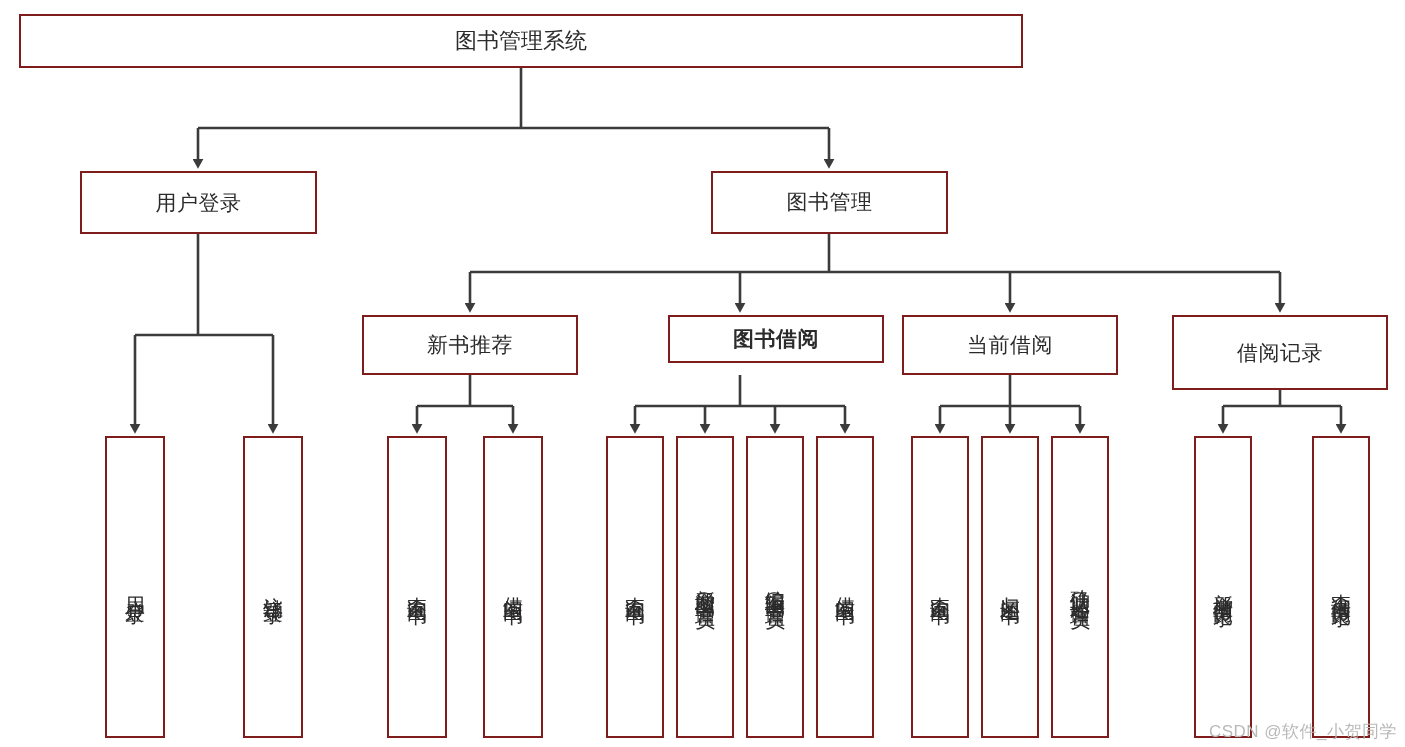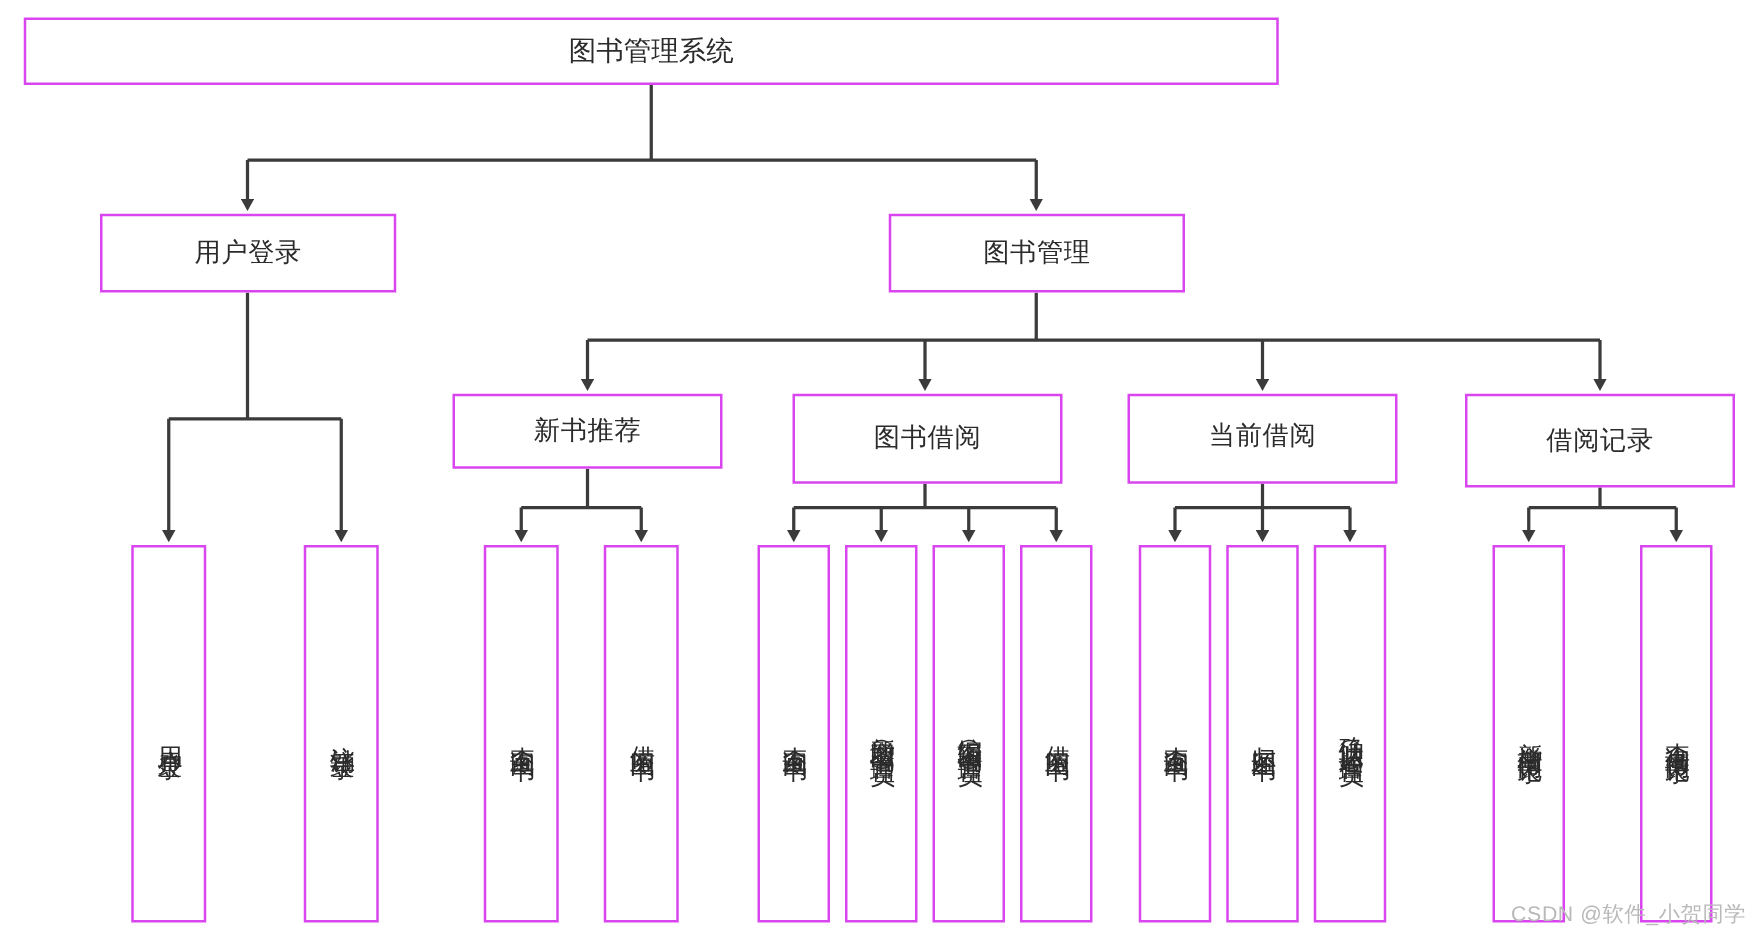--- a/index.html
+++ b/index.html
@@ -25,21 +25,21 @@
     top: 0;
     width: 1405px;
     height: 747px;
     pointer-events: none;
   }
   
   .node {
     position: absolute;
     box-sizing: border-box;
     background: #ffffff;
-    border: 2px solid #d946ef;
+    border: 2px solid #7f1d1d;
     display: flex;
     align-items: center;
     justify-content: center;
     color: #2b2b2b;
   }
   .node.horiz {
     font-size: 21px;
     letter-spacing: 0.5px;
     line-height: 1.2;
   }
@@ -134,24 +134,24 @@
   <div class="node horiz" style="left:80px; top:171px; width:237px; height:63px;">
     <span class="htext">用户登录</span>
   </div>
   <div class="node horiz" style="left:711px; top:171px; width:237px; height:63px;font-family:Liberation Serif, serif;">
     <span class="htext">图书管理</span>
   </div>
 
   <div class="node horiz" style="left:362px; top:315px; width:216px; height:60px;align-items:center;">
     <span class="htext">新书推荐</span>
   </div>
-  <div class="node horiz" style="left:634px; top:315px; width:216px; height:72px;">
+  <div class="node horiz" style="left:668px; top:315px; width:216px; height:48px;font-weight:bold;">
     <span class="htext">图书借阅</span>
   </div>
-  <div class="node horiz" style="left:902px; top:315px; width:216px; height:72px;font-family:Liberation Mono, monospace;">
+  <div class="node horiz" style="left:902px; top:315px; width:216px; height:60px;">
     <span class="htext">当前借阅</span>
   </div>
   <div class="node horiz" style="left:1172px; top:315px; width:216px; height:75px;">
     <span class="htext">借阅记录</span>
   </div>
 
   <div class="node leaf" style="left:105px; top:436px; width:60px; height:302px;">
     <span class="vtext">用户登录</span>
   </div>
   <div class="node leaf" style="left:243px; top:436px; width:60px; height:302px;">

